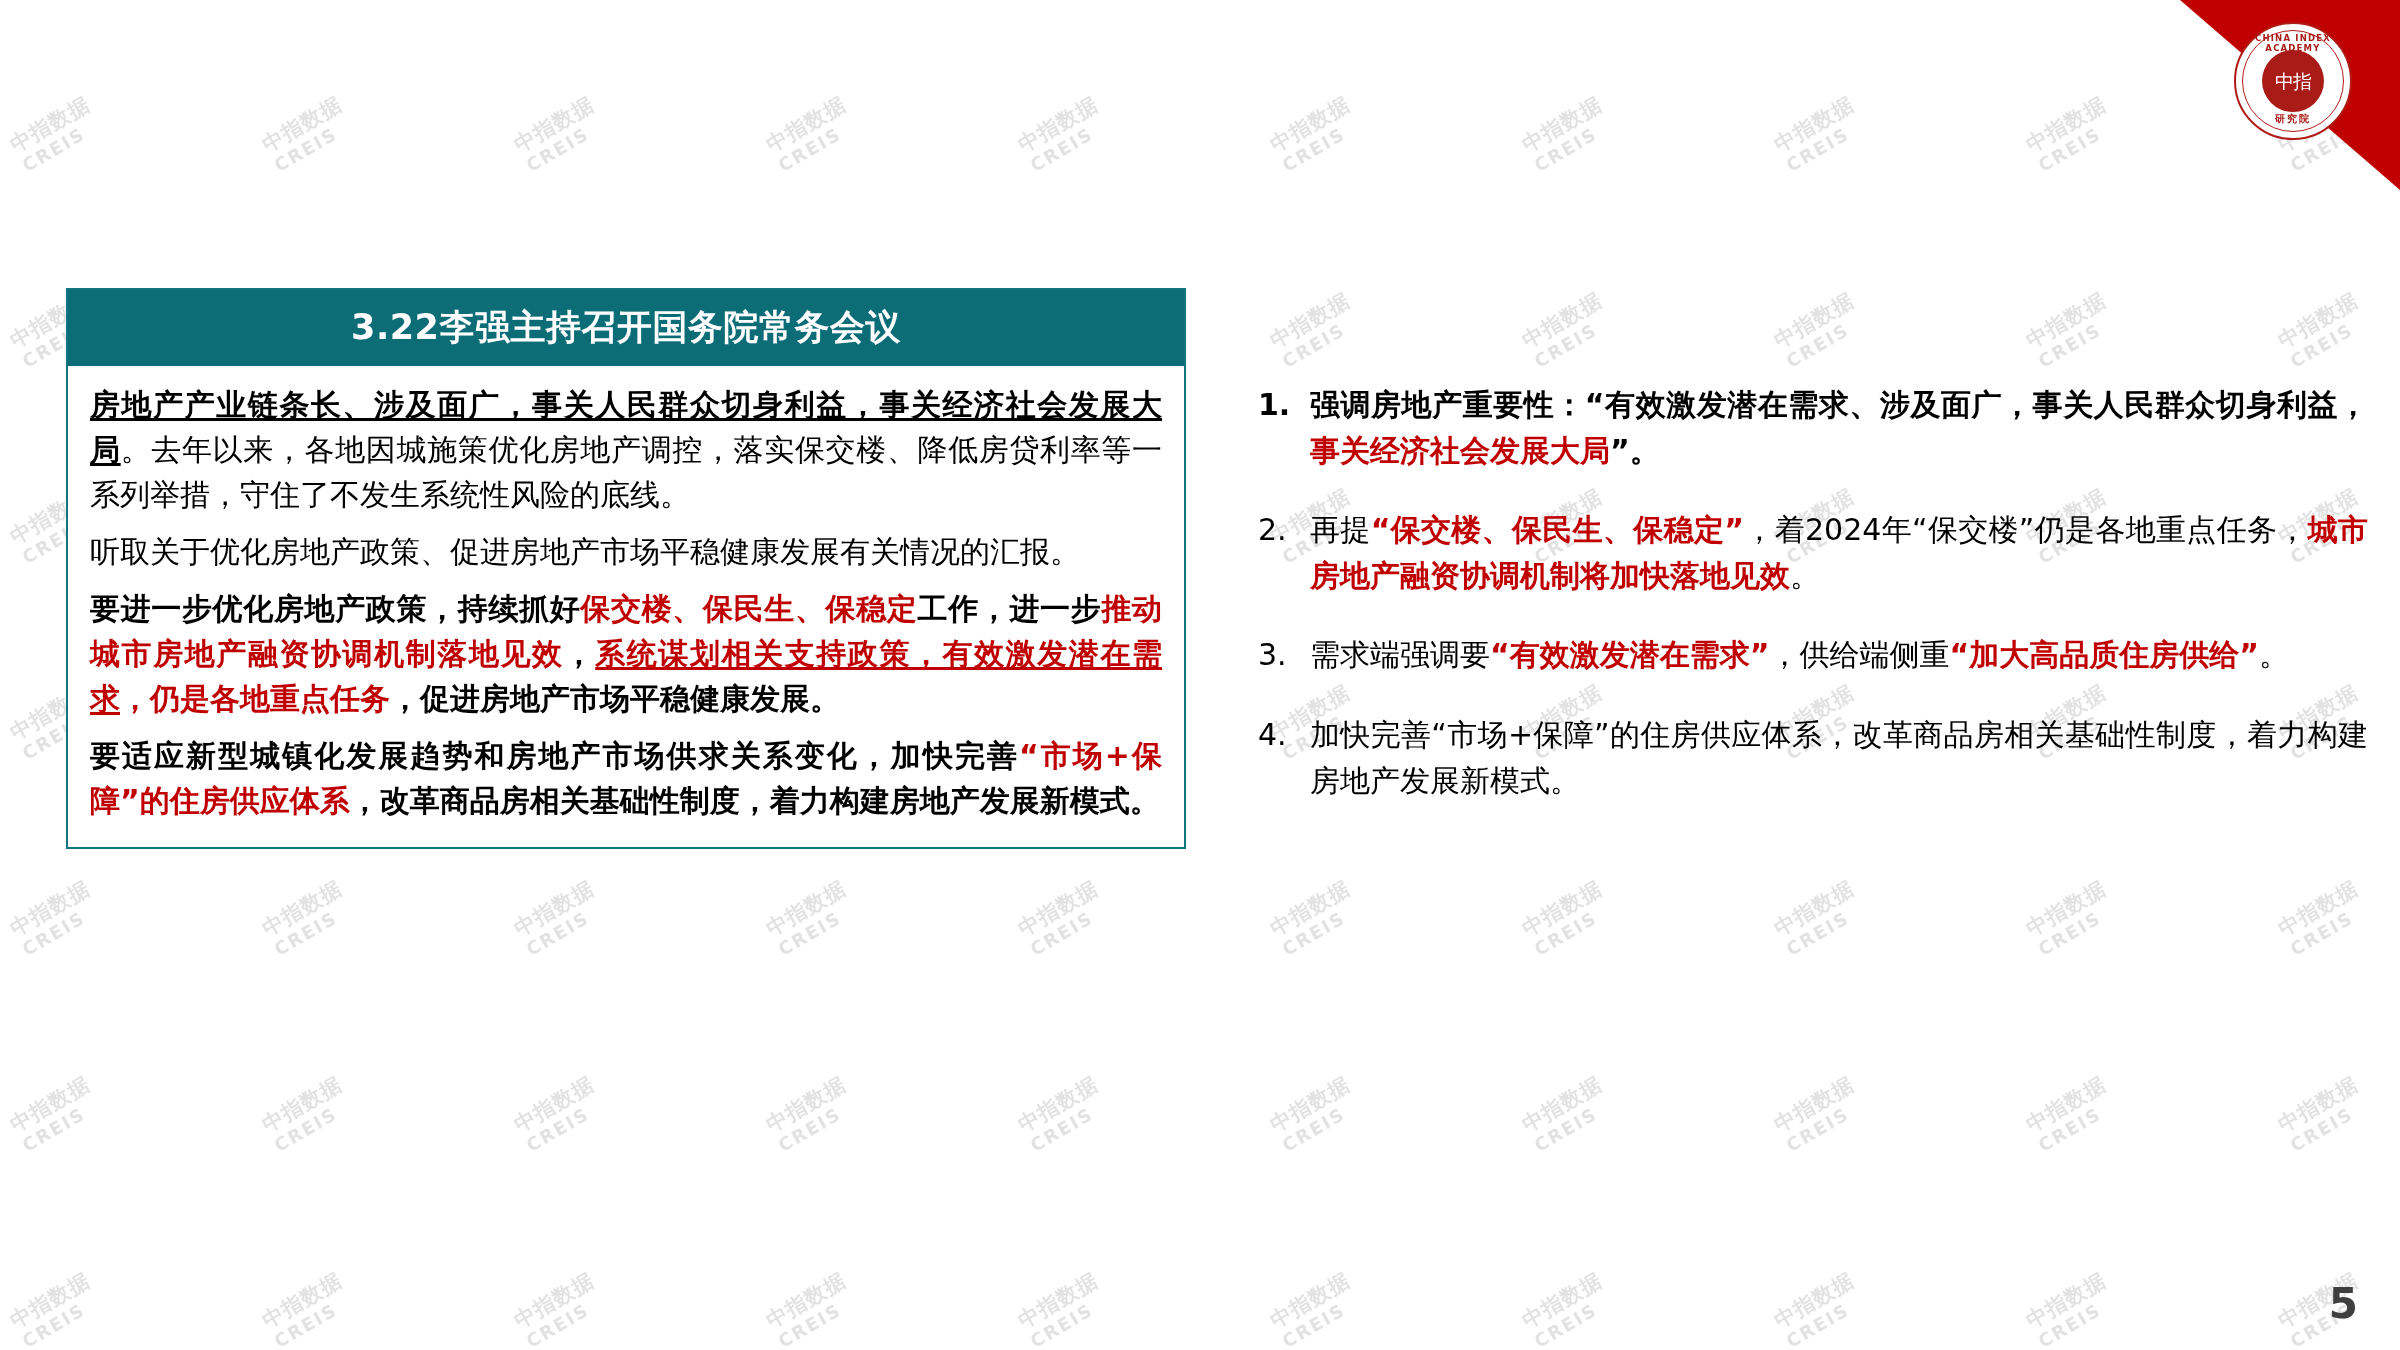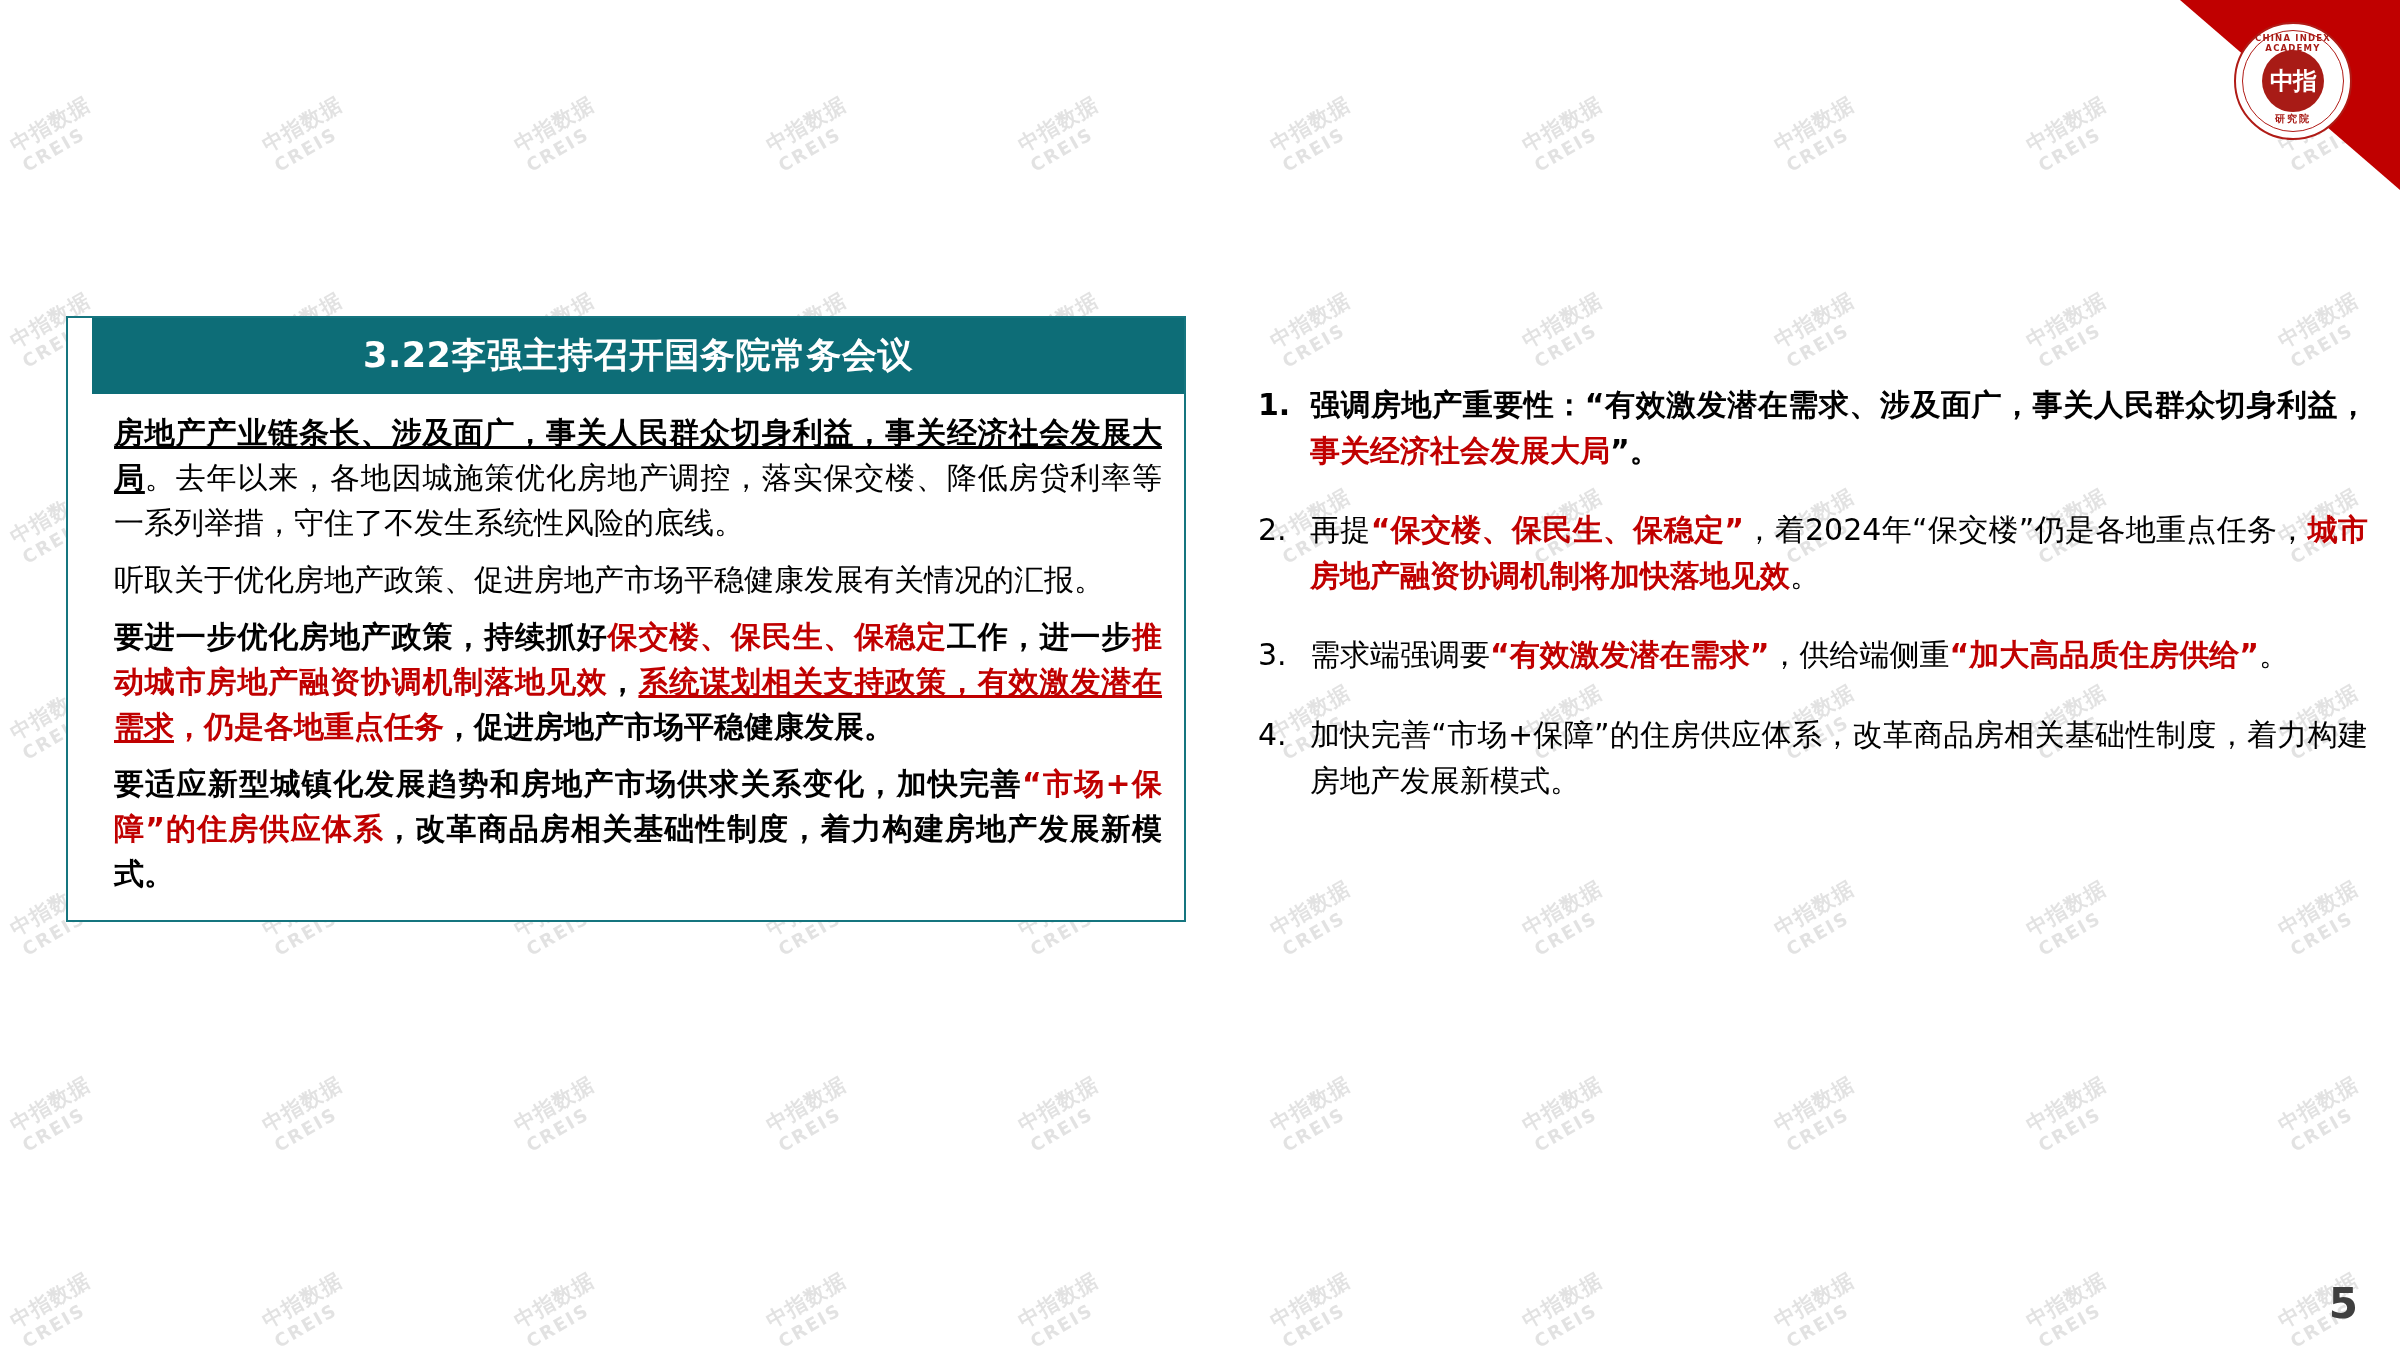--- a/index.html
+++ b/index.html
@@ -62,21 +62,21 @@
     border-radius: 50%;
     border: 1.5px solid #b01b16;
   }
   #logo-badge .core {
     position: relative;
     width: 62px; height: 62px;
     border-radius: 50%;
     background: #a81b16;
     color: #fff;
     display: flex; align-items: center; justify-content: center;
-    font-size: 24px; font-weight: 700; letter-spacing: -1px;
+    font-size: 19px; font-weight: 400; letter-spacing: -1px;
     line-height: 1;
   }
   #logo-badge .arc-top, #logo-badge .arc-bottom {
     position: absolute;
     left: 0; right: 0;
     text-align: center;
     color: #a81b16;
     font-weight: 700;
   }
   #logo-badge .arc-top { top: 9px; font-size: 8.5px; letter-spacing: 1.2px; }
@@ -91,26 +91,25 @@
     font-weight: 700;
     color: #c00000;
     letter-spacing: 0px;
     white-space: nowrap;
     font-family: "DejaVu Sans", "Liberation Sans", sans-serif;
   }
 
   
   #left-panel {
     position: absolute;
-    left: 66px; top: 316px;
+    left: 66px; top: 288px;
     width: 1120px;
     border: 2px solid #15757f;
     background: #ffffff;
     z-index: 5;
-    padding-left: 24px;
   }
   #panel-header {
     background: #0d6d77;
     color: #ffffff;
     text-align: center;
     font-size: 35px;
     font-weight: 700;
     padding: 14px 0 15px 0;
     letter-spacing: 0.5px;
   }

